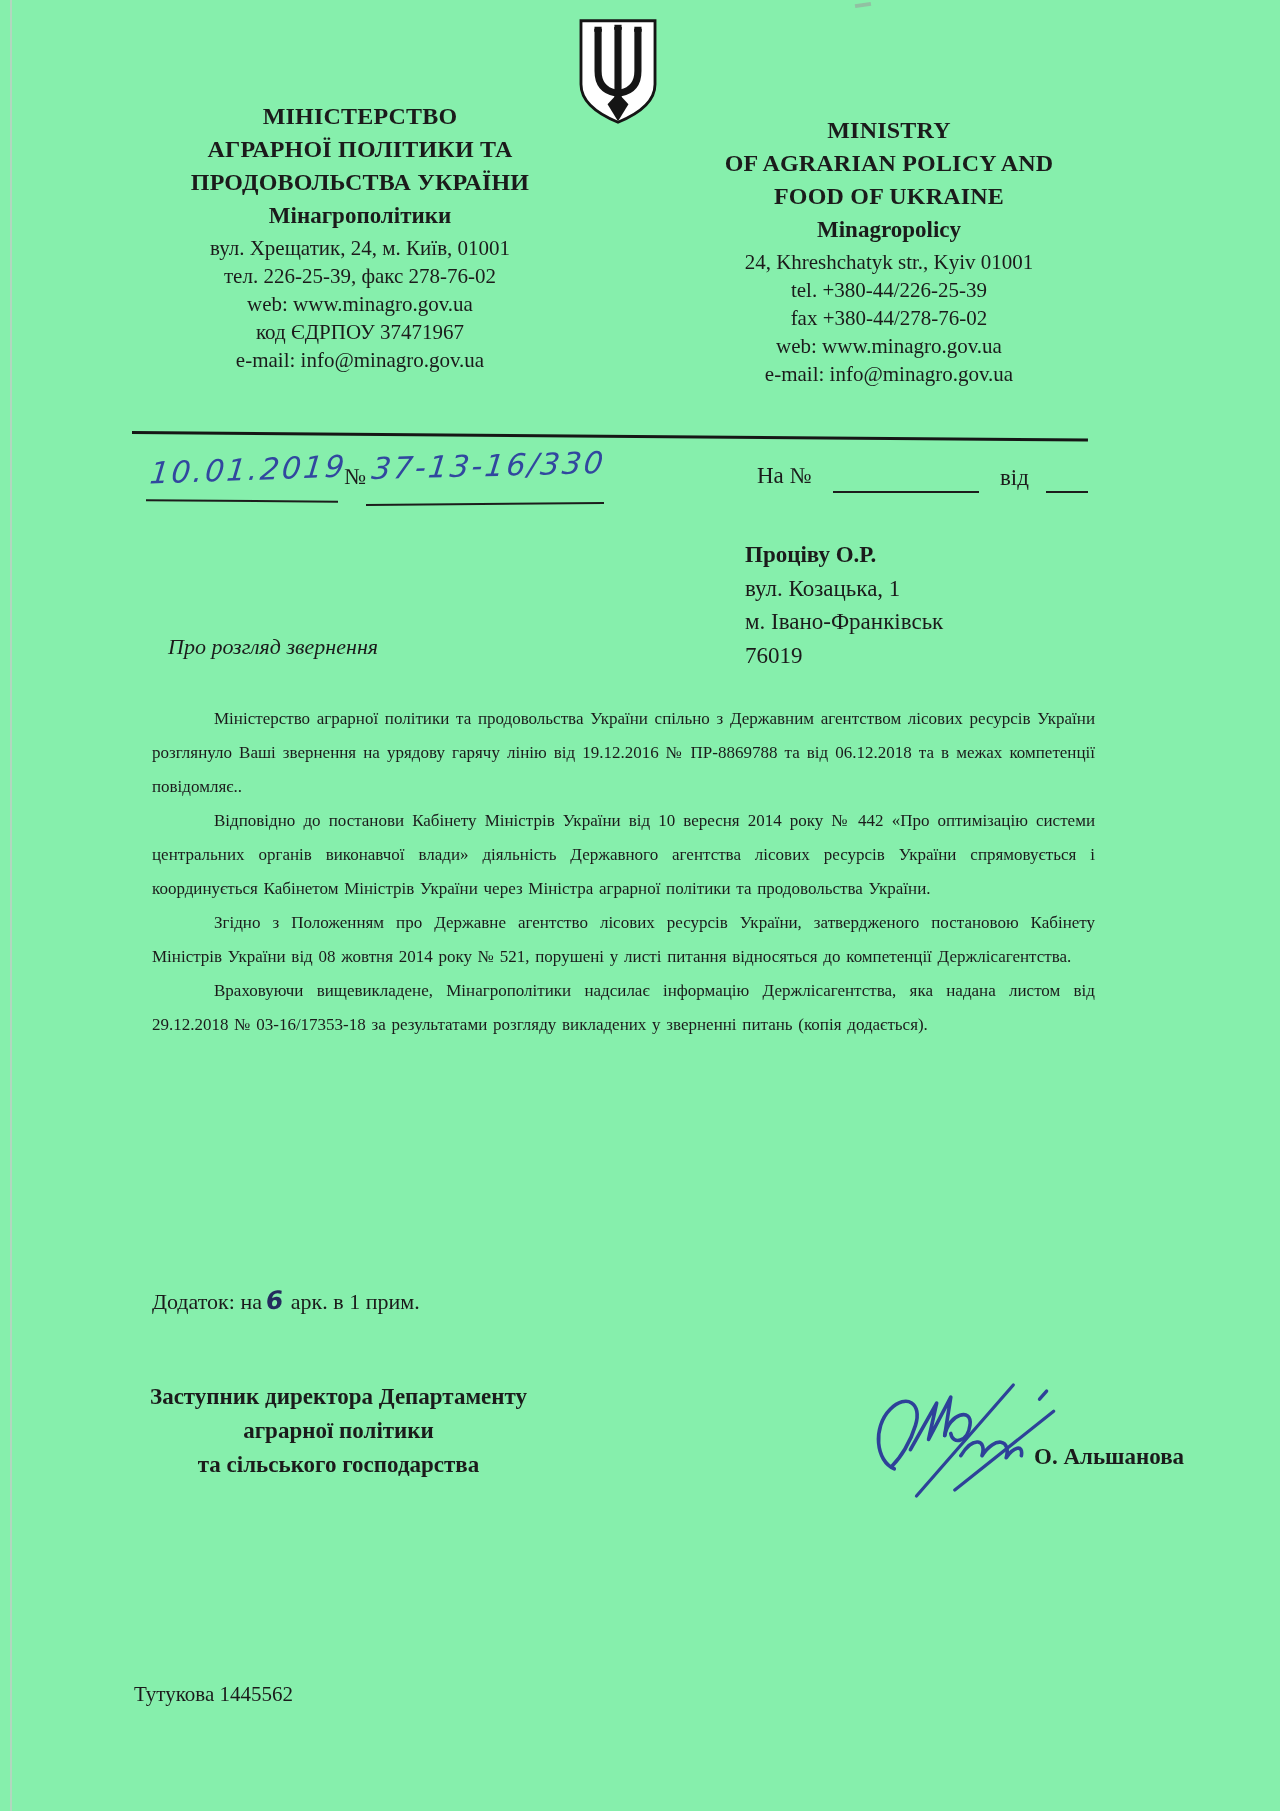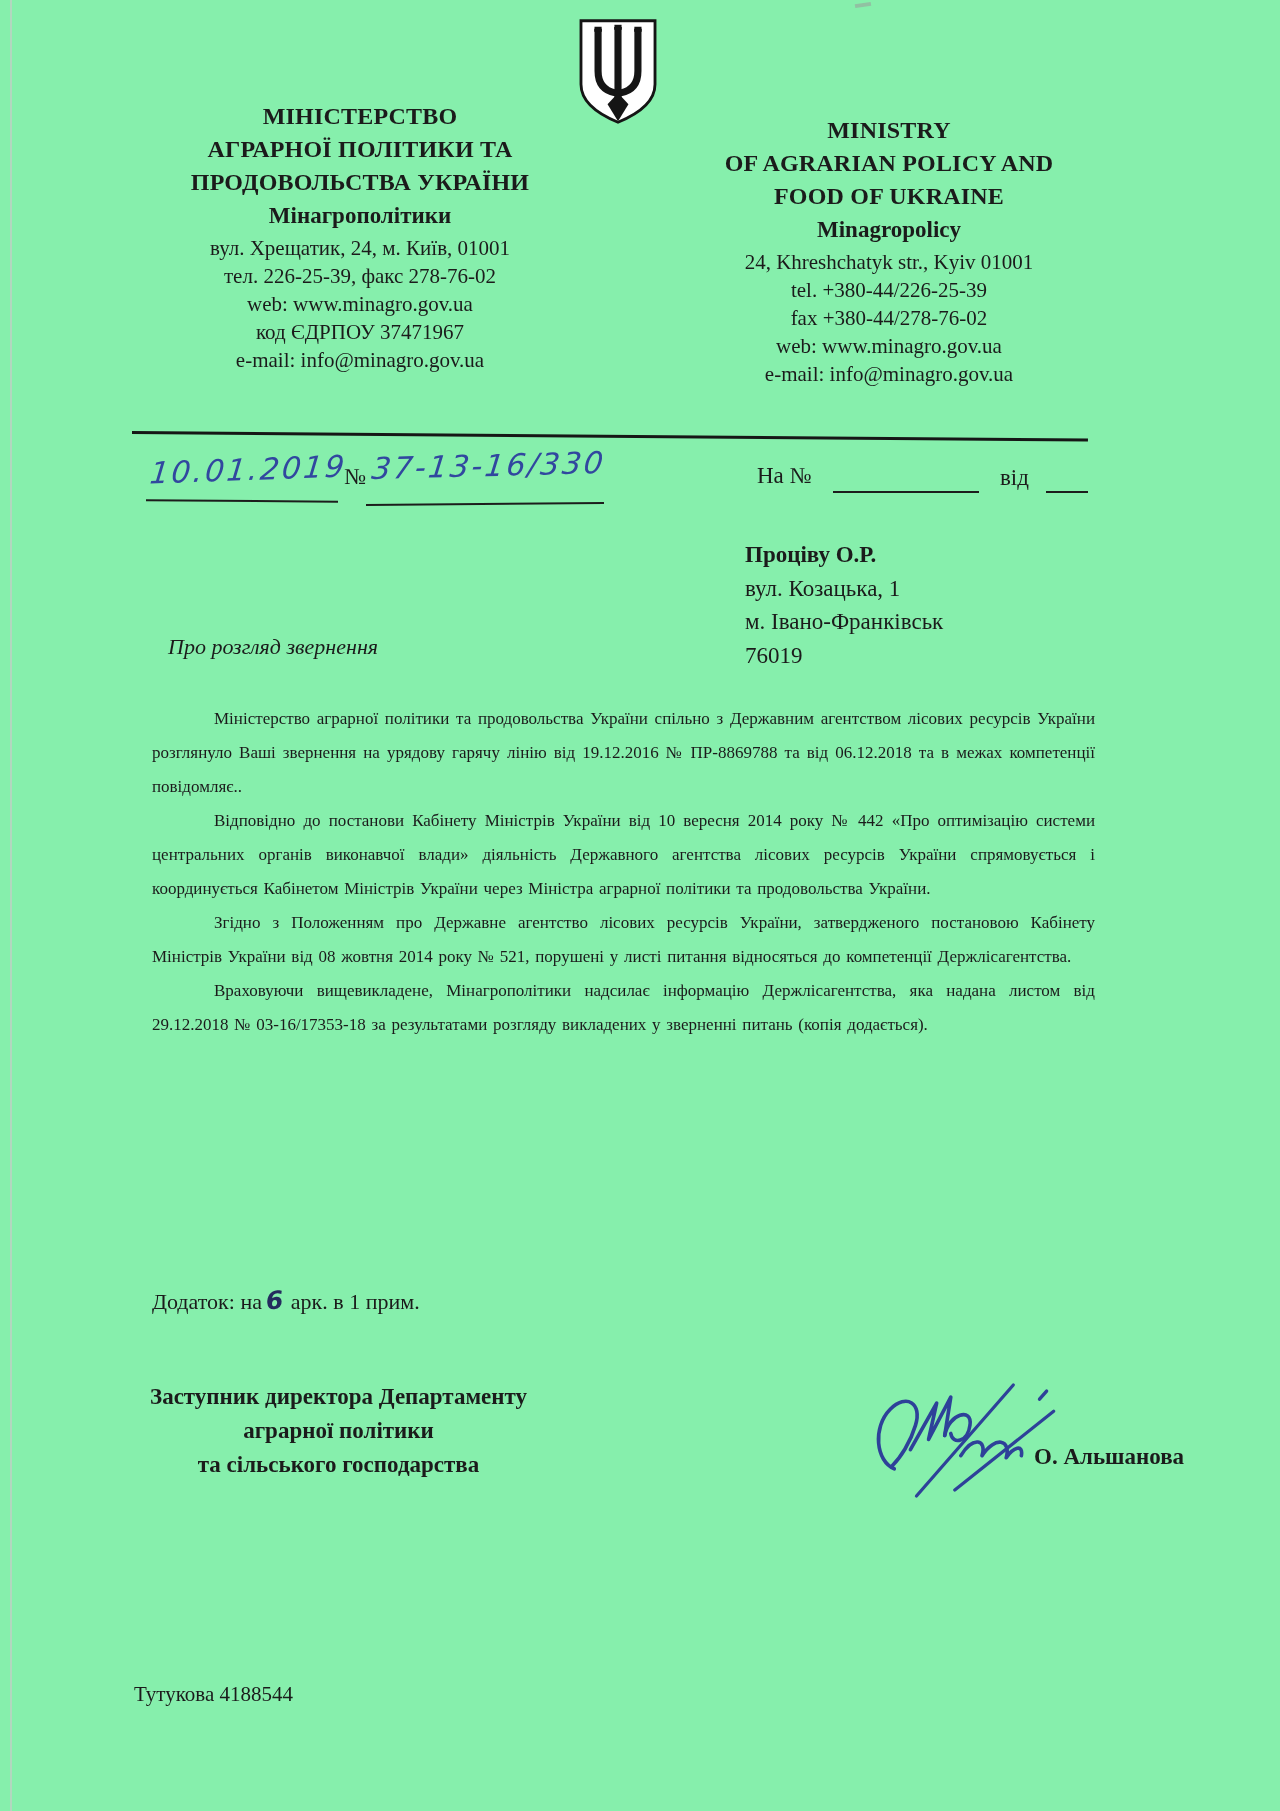--- a/index.html
+++ b/index.html
@@ -167,15 +167,15 @@
         <path d="M150,14 L54,124" stroke-width="3.2"></path>
         <path d="M98,84 C110,64 124,68 119,84 C132,64 148,68 143,86 C150,76 160,72 158,84"></path>
         <path d="M92,118 L190,40" stroke-width="3.2"></path>
         <path d="M176,28 L183,20" stroke-width="3.4"></path>
       </g>
     </svg>
   </div>
 
   <div class="abs sig-name">О. Альшанова</div>
 
-  <div class="abs footer">Тутукова 4188544</div>
+  <div class="abs footer">Тутукова 1445562</div>
 
 </div>
 
 </body></html>

